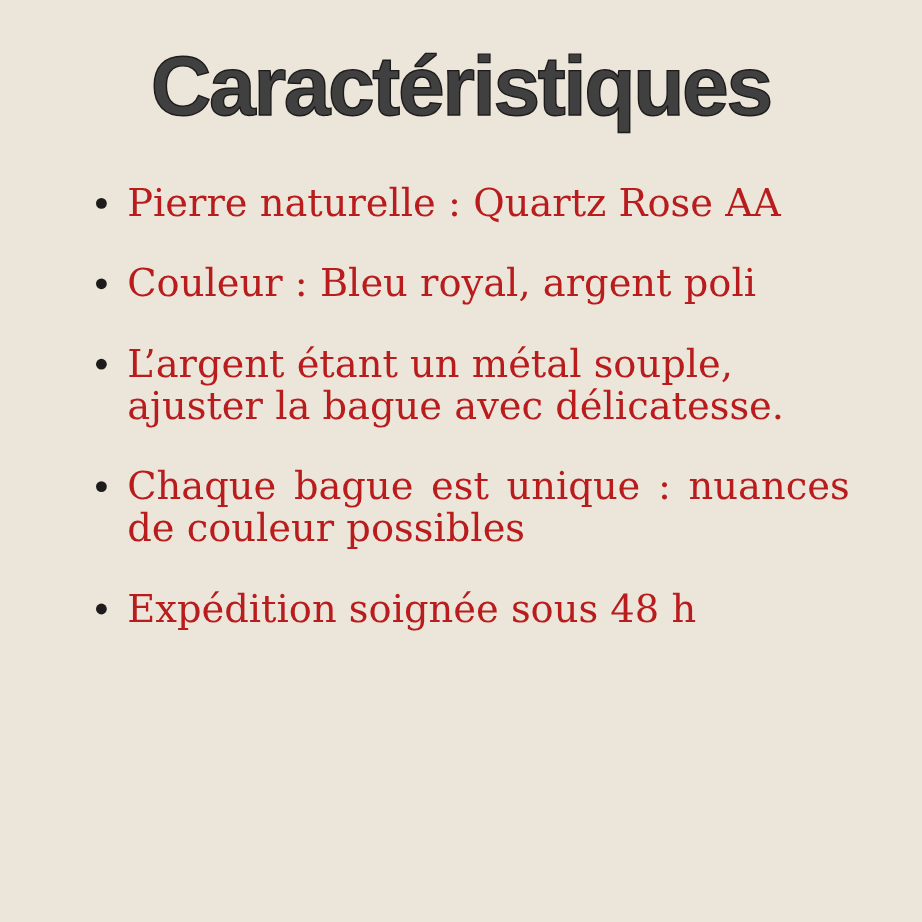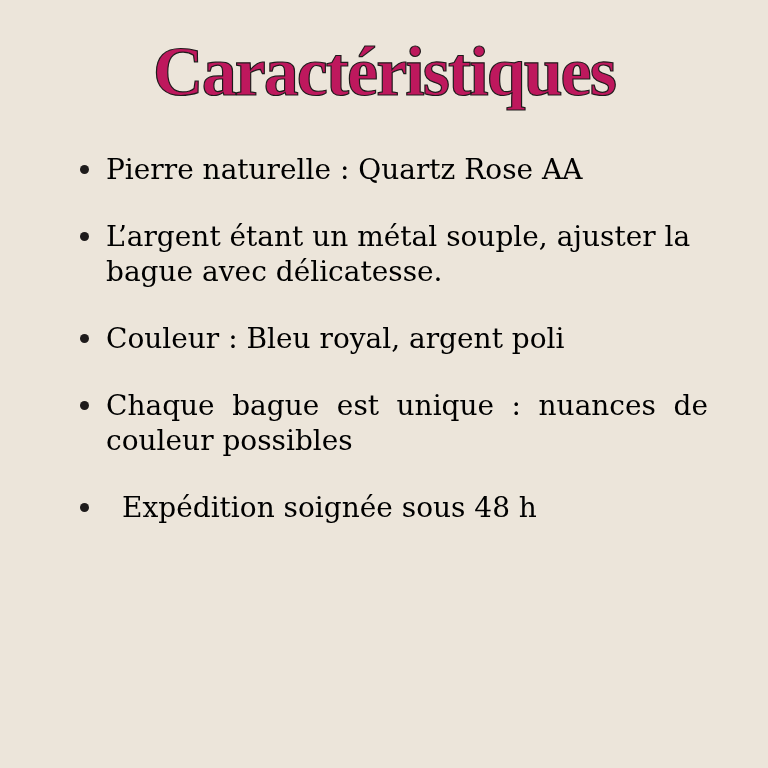--- a/index.html
+++ b/index.html
@@ -18,45 +18,45 @@
 
   .card {
     width: 768px;
     height: 768px;
     position: relative;
   }
 
   .title {
     margin-top: 30px;
     text-align: center;
-    font-family: Liberation Serif, serif;
+    font-family: Liberation Sans, sans-serif;
     font-weight: 700;
     font-size: 70px;
     line-height: 1.2;
     letter-spacing: -2px;
-    color: #be185d;
+    color: #404040;
     -webkit-text-stroke: 1.2px #1e1b1b;
   }
 
   ul.features {
     list-style: none;
     margin-top: 38px;
     padding: 0 60px 0 80px;
   }
 
   ul.features li {
     display: flex;
     align-items: flex-start;
     margin-bottom: 32px;
-    font-size: 28px;
+    font-size: 32px;
     line-height: 35px;
-    color: #000000;
+    color: #b91c1c;
   }
 
-  ul.features li:last-child { margin-bottom: 0; gap: 16px; }
+  ul.features li:last-child { margin-bottom: 0; }
 
   .bullet {
     flex: 0 0 auto;
     width: 9px;
     height: 9px;
     border-radius: 50%;
     background: #1e1b1b;
     margin: 13px 17px 0 0;
   }
 
@@ -76,25 +76,25 @@
 
   <h1 class="title">Caractéristiques</h1>
 
   <ul class="features">
     <li>
       <span class="bullet"></span>
       <span class="li-text">Pierre naturelle : Quartz Rose AA</span>
     </li>
     <li>
       <span class="bullet"></span>
-      <span class="li-text">L’argent étant un métal souple, ajuster la bague avec délicatesse.</span>
+      <span class="li-text">Couleur : Bleu royal, argent poli</span>
     </li>
     <li>
       <span class="bullet"></span>
-      <span class="li-text">Couleur : Bleu royal, argent poli</span>
+      <span class="li-text">L’argent étant un métal souple, ajuster la bague avec délicatesse.</span>
     </li>
     <li class="justified">
       <span class="bullet"></span>
       <span class="li-text">Chaque bague est unique : nuances de couleur possibles</span>
     </li>
     <li>
       <span class="bullet"></span>
       <span class="li-text">Expédition soignée sous 48 h</span>
     </li>
   </ul>

